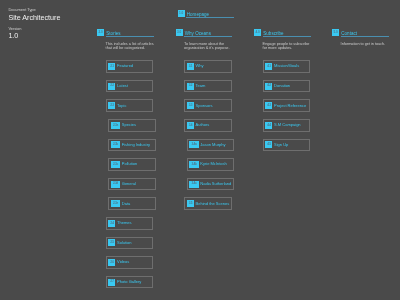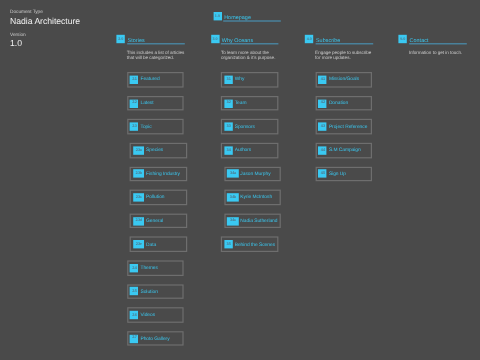--- a/index.html
+++ b/index.html
@@ -26,21 +26,21 @@
         height:12.6px;box-sizing:border-box;}
   .item .badge{height:6.9px;font-size:3.2px;margin-left:1.6px;letter-spacing:-.35px;overflow:hidden;}
   .item .lb{color:#3ac9f2;font-size:4.05px;margin-left:1.7px;line-height:1;letter-spacing:-.02px;white-space:nowrap;}
 </style>
 </head>
 <body>
 
 <div class="page">
   <div class="meta">
     <div class="lbl">Document Type</div>
-    <div class="big">Nadia Architecture</div>
+    <div class="big">Site Architecture</div>
     <div class="verblk">
       <div class="lbl">Version</div>
       <div class="big">1.0</div>
     </div>
   </div>
   <div id="diagram">
       <div class="node" style="left: 177.8px; top: 10px;">
         <div class="nodehead">
           <div class="badge">1.0</div>
           <div class="ttl">Homepage</div>

